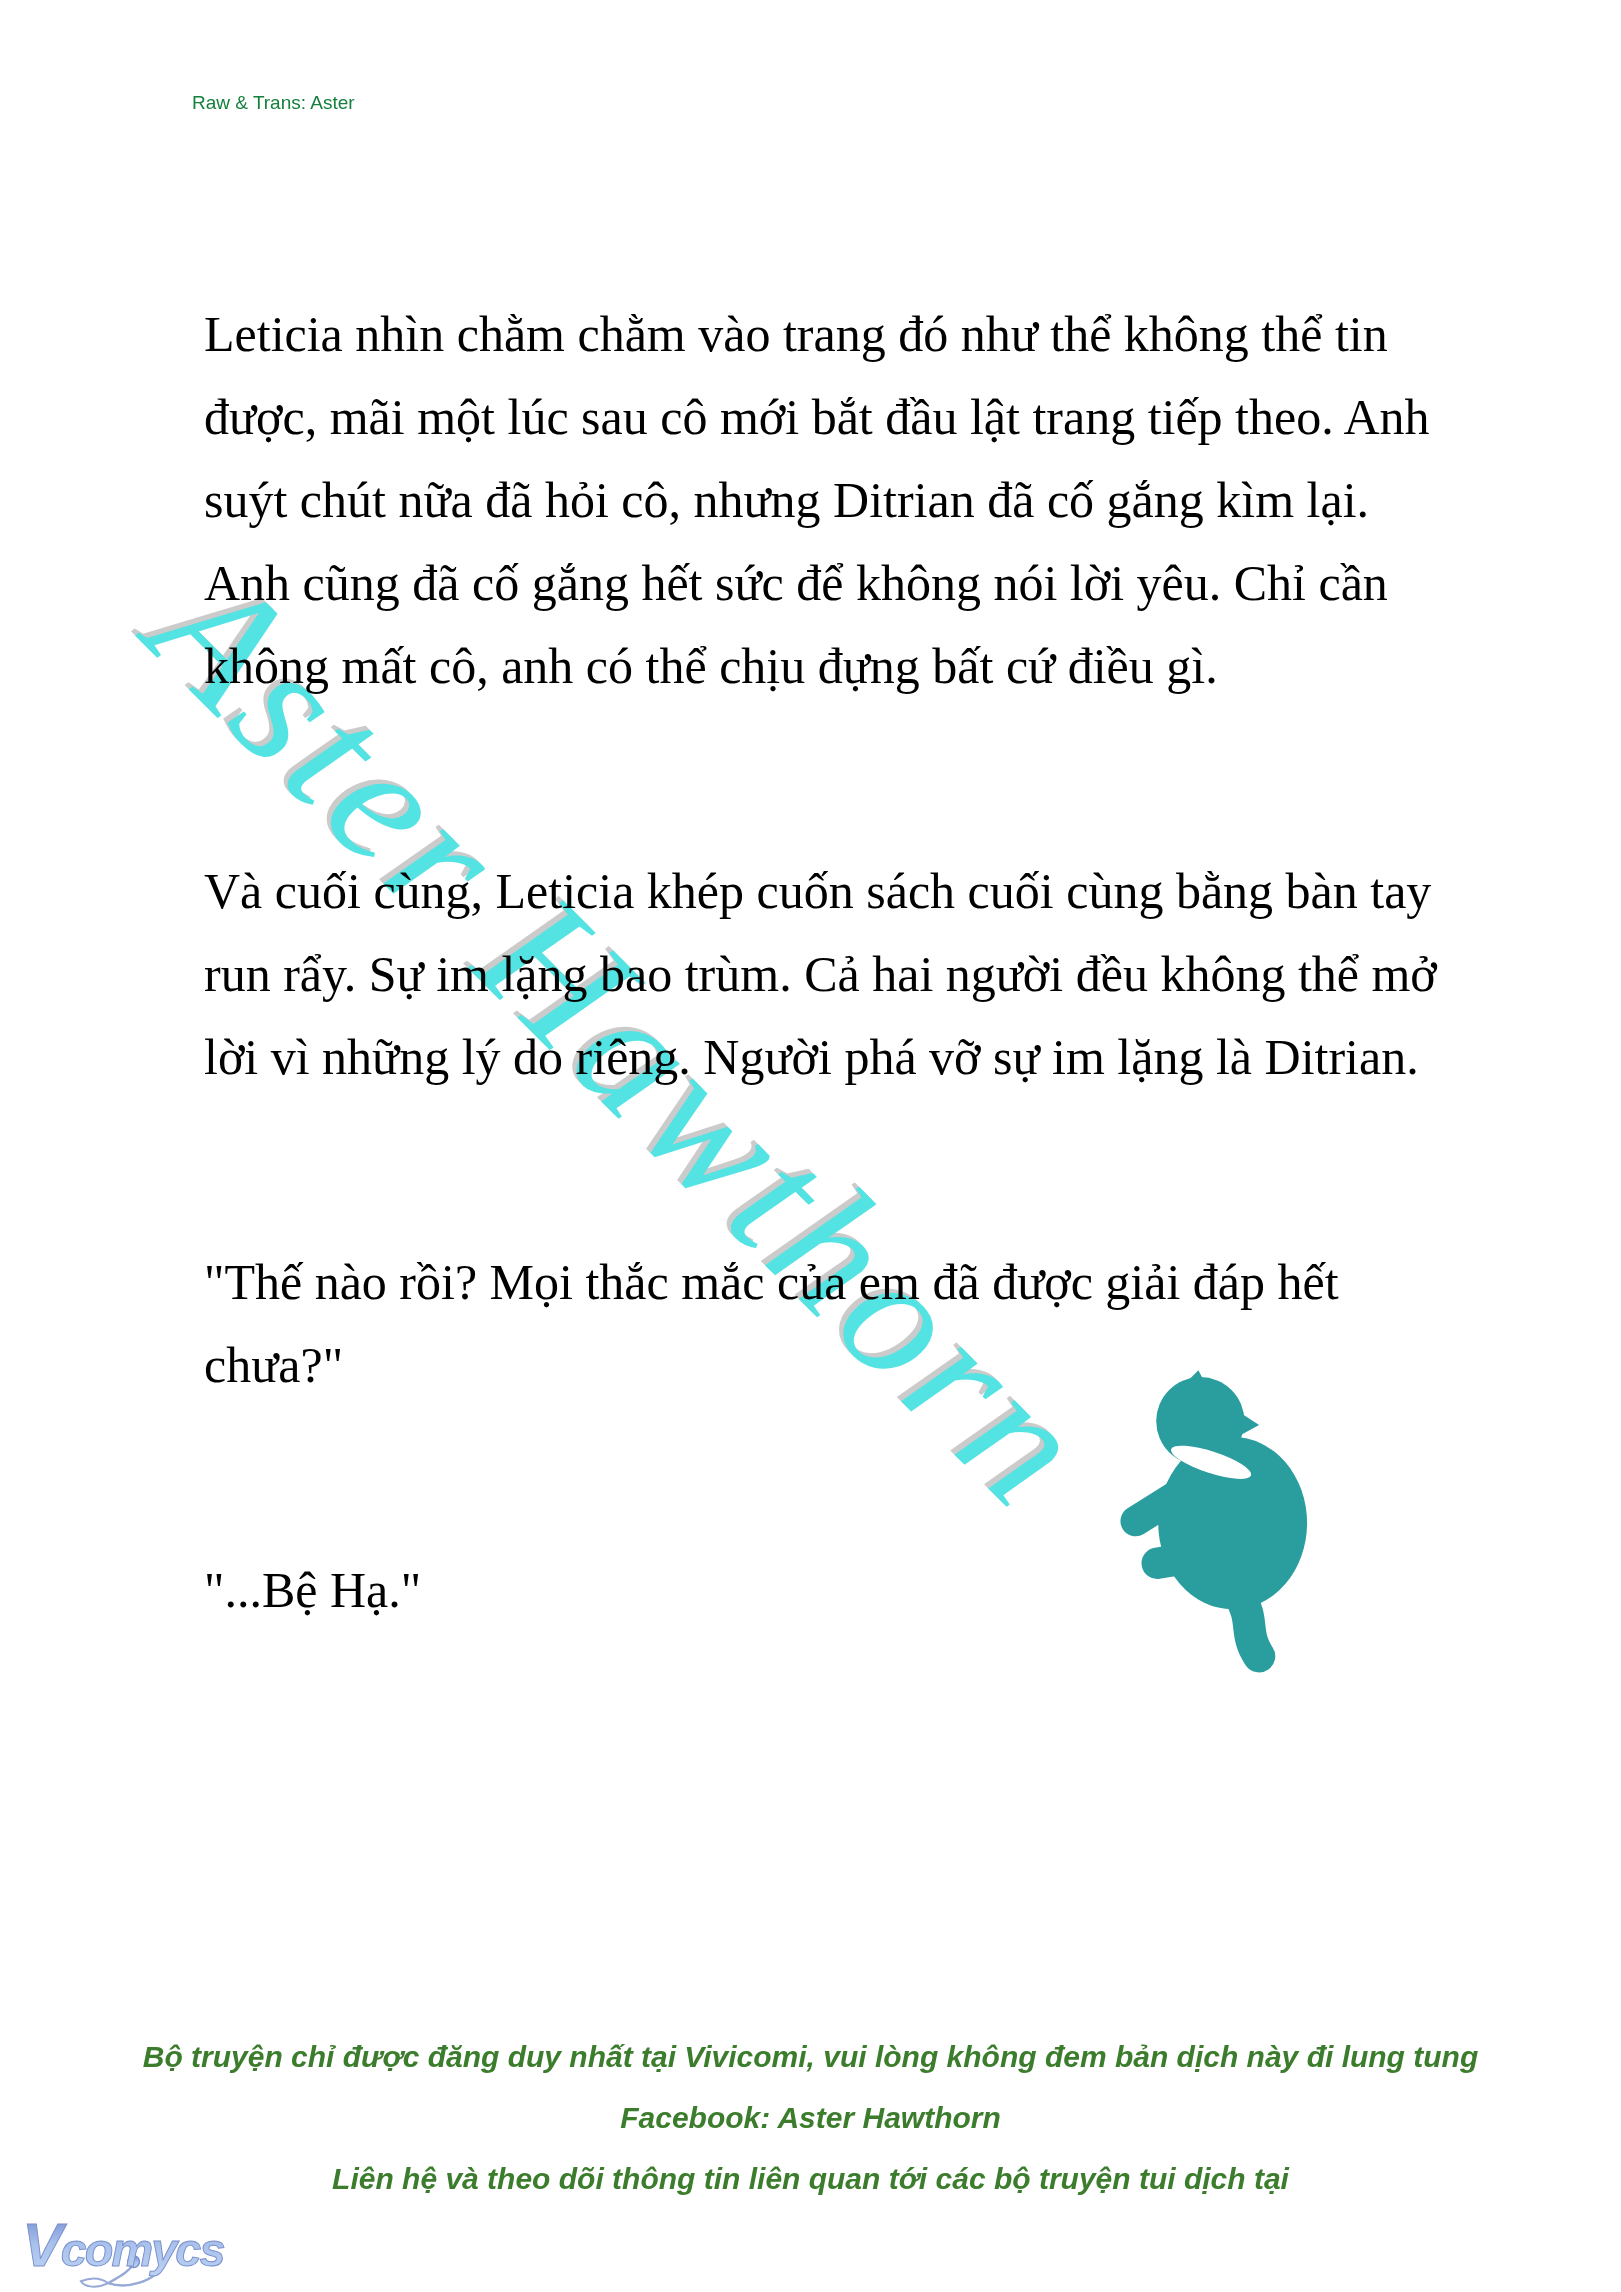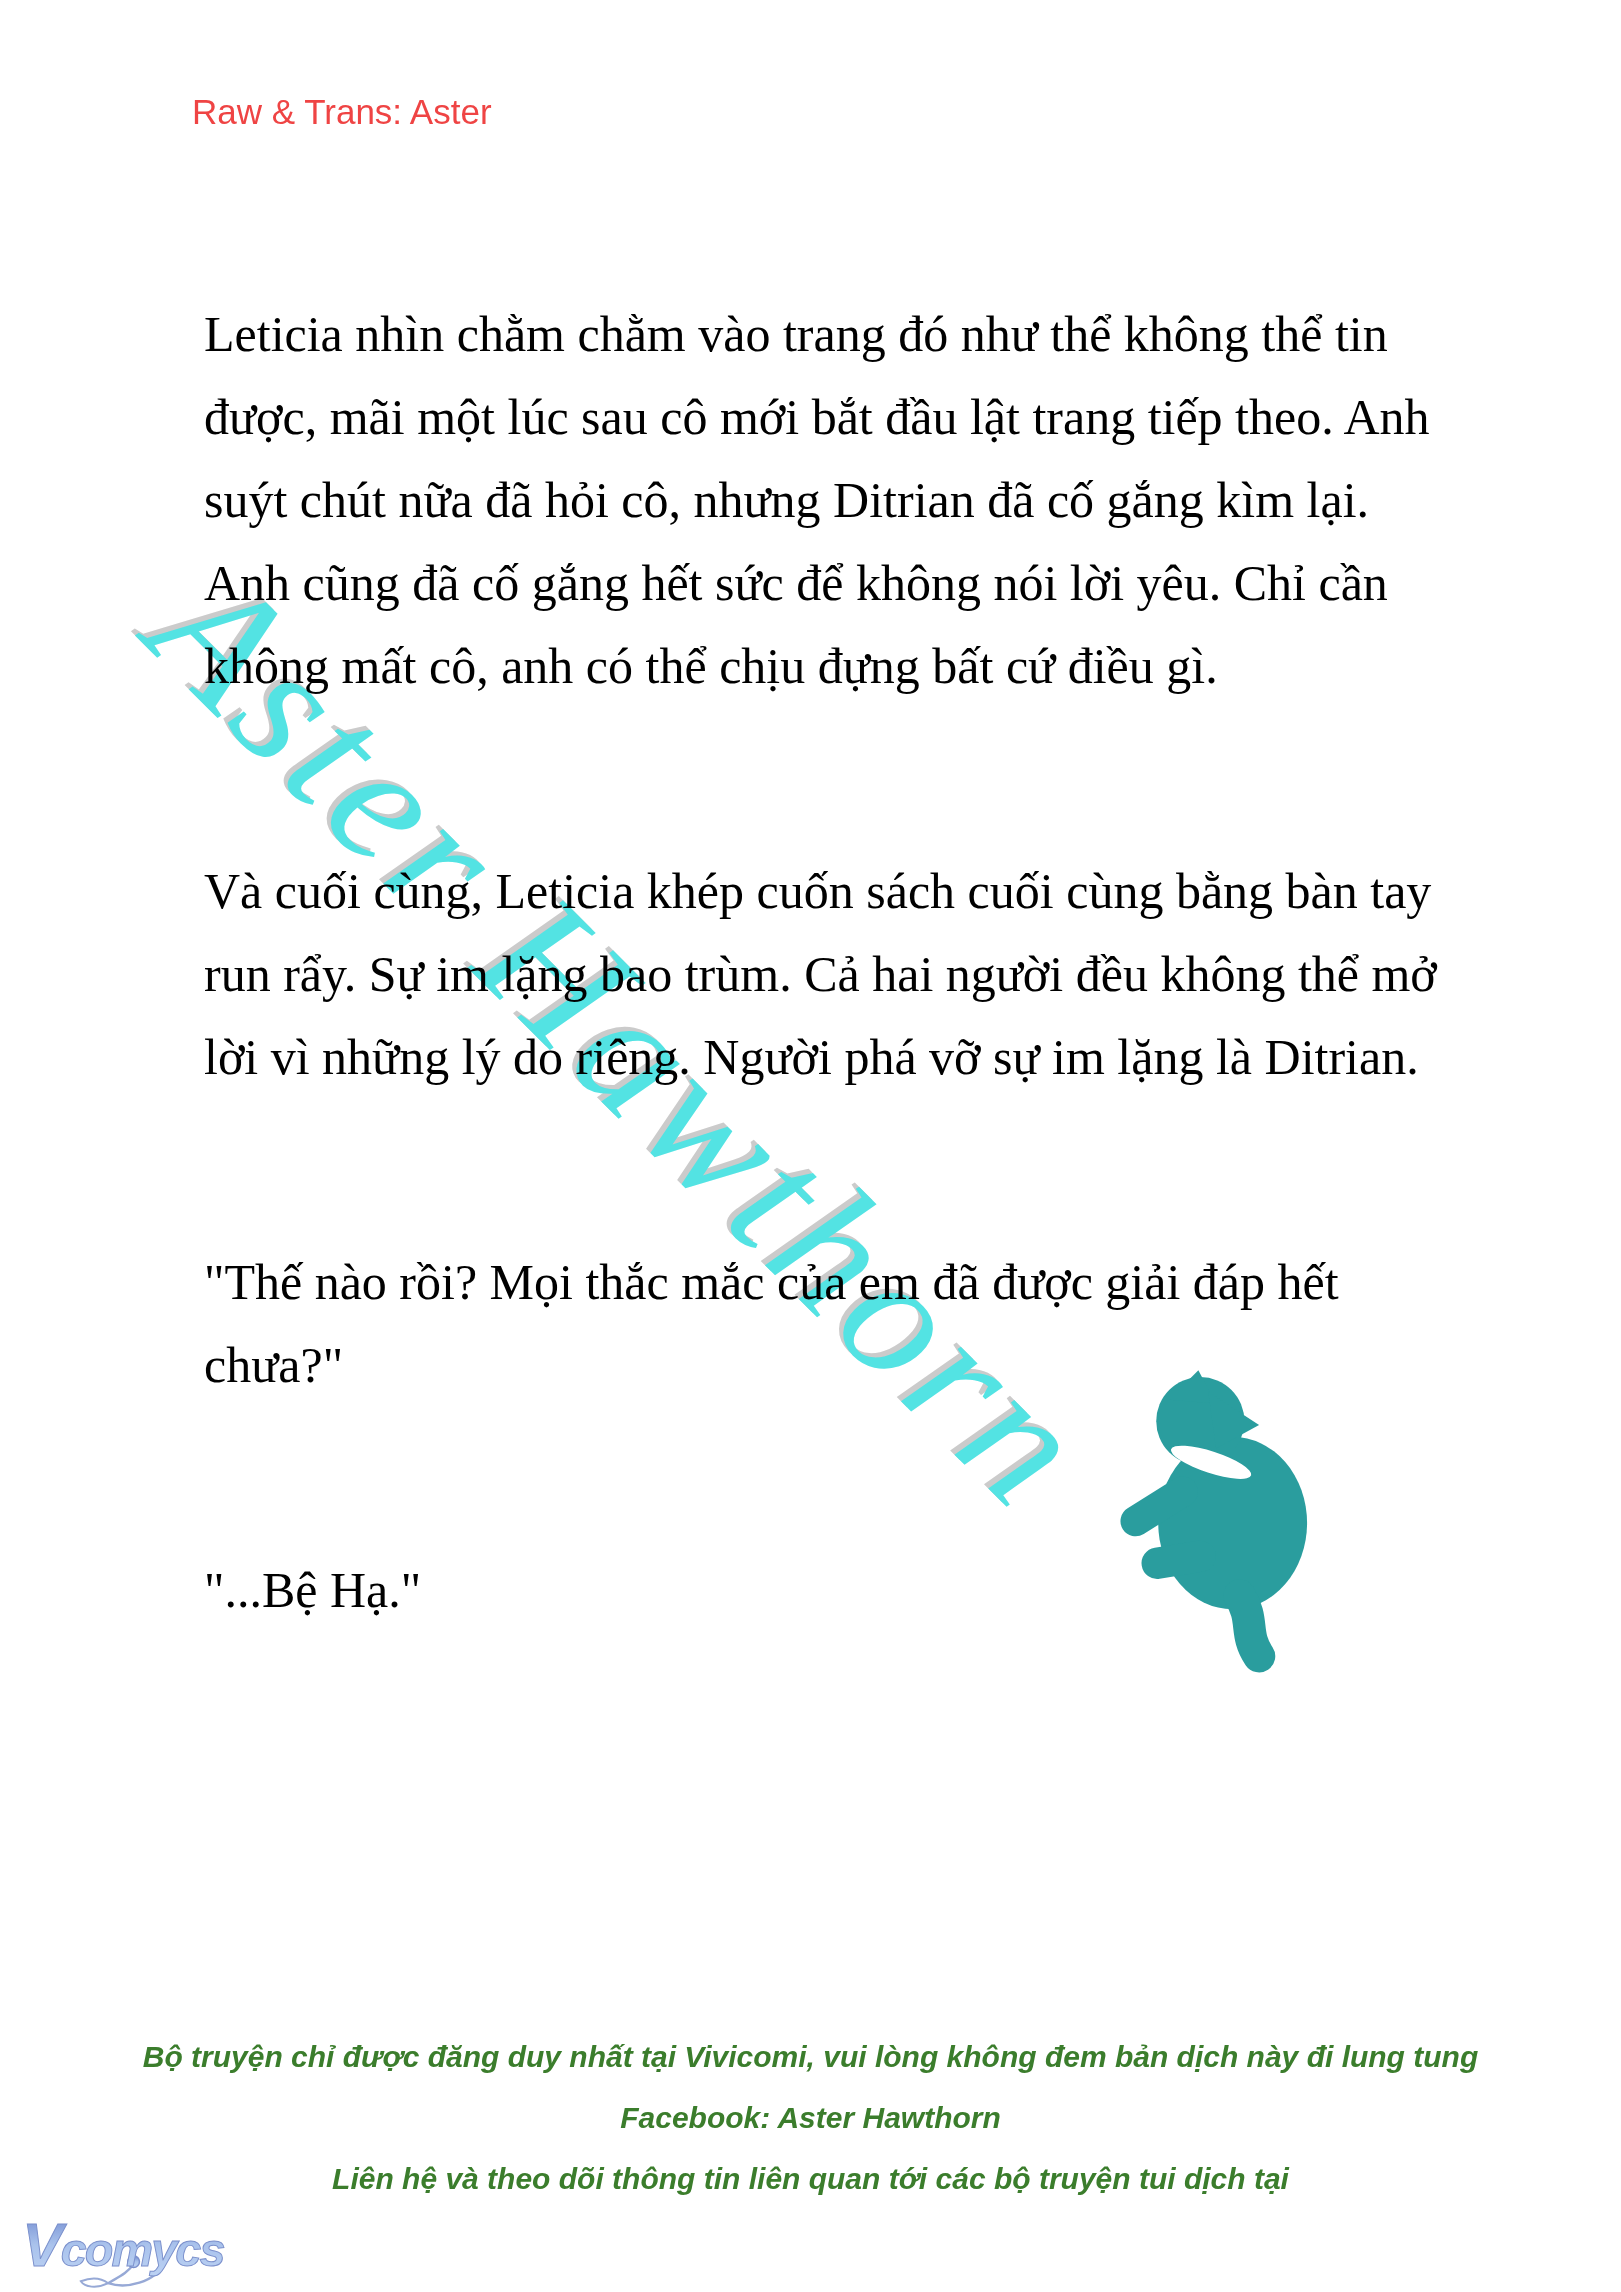--- a/index.html
+++ b/index.html
@@ -6,21 +6,21 @@
   .page{
     position:relative;
     width:1621px;height:2293px;
     background:#ffffff;
     overflow:hidden;
     font-family:"Liberation Serif", serif;
   }
   .header-credit{
     position:absolute;left:192px;top:92px;
     font-family:"Liberation Sans", sans-serif;
-    font-size:35px;color:#ef4444;
+    font-size:19px;color:#15803d;
     z-index:3;
   }
   .watermark{
     position:absolute;left:255px;top:529px;
     transform:rotate(45deg);
     transform-origin:0 0;
     font-family:"Liberation Serif", serif;
     font-style:italic;
     font-size:176px;
     letter-spacing:7.8px;

